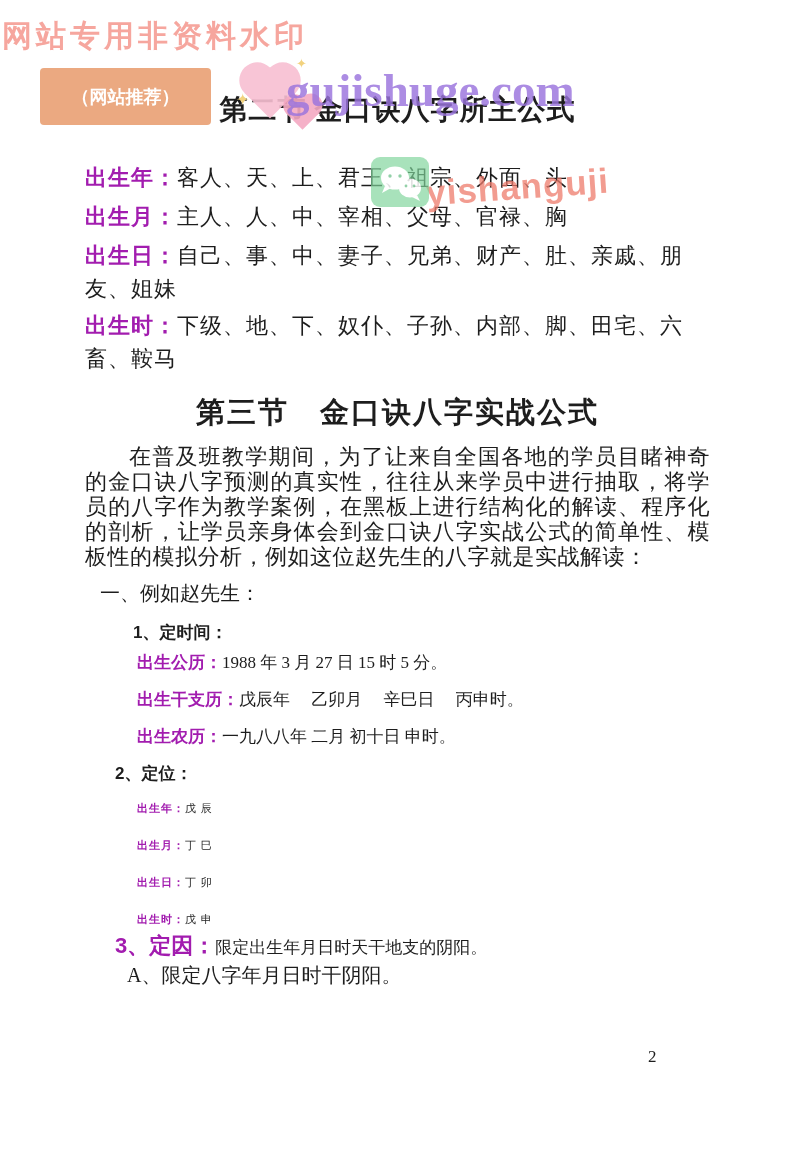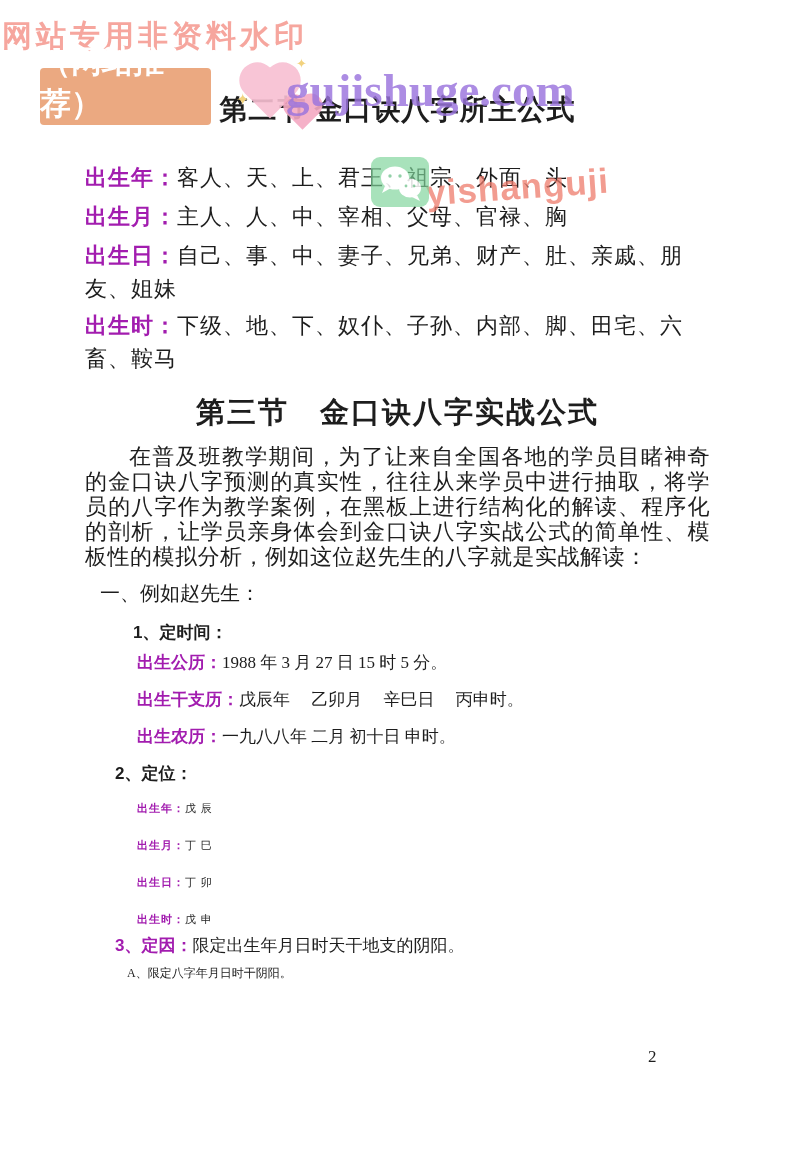--- a/index.html
+++ b/index.html
@@ -48,39 +48,39 @@
   }
   .details { margin-top:6px; }
   .details p { font-size:17px; line-height:24px; margin:0 0 13px 52px; }
   .item2 {
     margin:12px 0 0 30px; font-size:17px; line-height:24px; font-weight:700;
     font-family:"Liberation Sans","DejaVu Sans",sans-serif;
   }
   .pos { margin-top:10px; }
   .pos p { font-size:11px; line-height:24px; margin:0 0 13px 52px; letter-spacing:1px; }
   .item3 { margin:-10px 0 0 30px; font-size:17px; line-height:24px; }
-  .item3 .lbl { font-size:17px; }
-  .item3sub { margin:4px 0 0 42px; font-size:12px; line-height:23px; }
+  .item3 .lbl { font-size:22px; }
+  .item3sub { margin:4px 0 0 42px; font-size:20px; line-height:23px; }
 
   .page-number {
     position:absolute; left:648px; top:1047px; font-size:17px; z-index:1;
   }
 
   
   .wm { position:absolute; z-index:2; pointer-events:none; }
   .wm-top {
     left:2px; top:16px;
     font-family:"Liberation Sans","DejaVu Sans",sans-serif;
     font-weight:700; font-size:30px; letter-spacing:4px; color:#f6a69e;
   }
   .wm-badge {
     left:40px; top:68px; width:171px; height:57px;
     background:#eba981; border-radius:4px;
-    display:flex; align-items:flex-end; justify-content:center;
-    color:#ffffff; font-weight:700; font-size:31px;
+    display:flex; align-items:center; justify-content:center;
+    color:#ffffff; font-weight:700; font-size:18px;
     font-family:"Liberation Sans","DejaVu Sans",sans-serif;
   }
   .wm-url {
     left:286px; top:63px;
     font-family:"Liberation Serif","DejaVu Serif",serif;
     font-weight:700; font-size:47px; color:#9a74dd; opacity:0.82;
     letter-spacing:0px;
   }
   .wm-diag {
     left:426px; top:167px;

